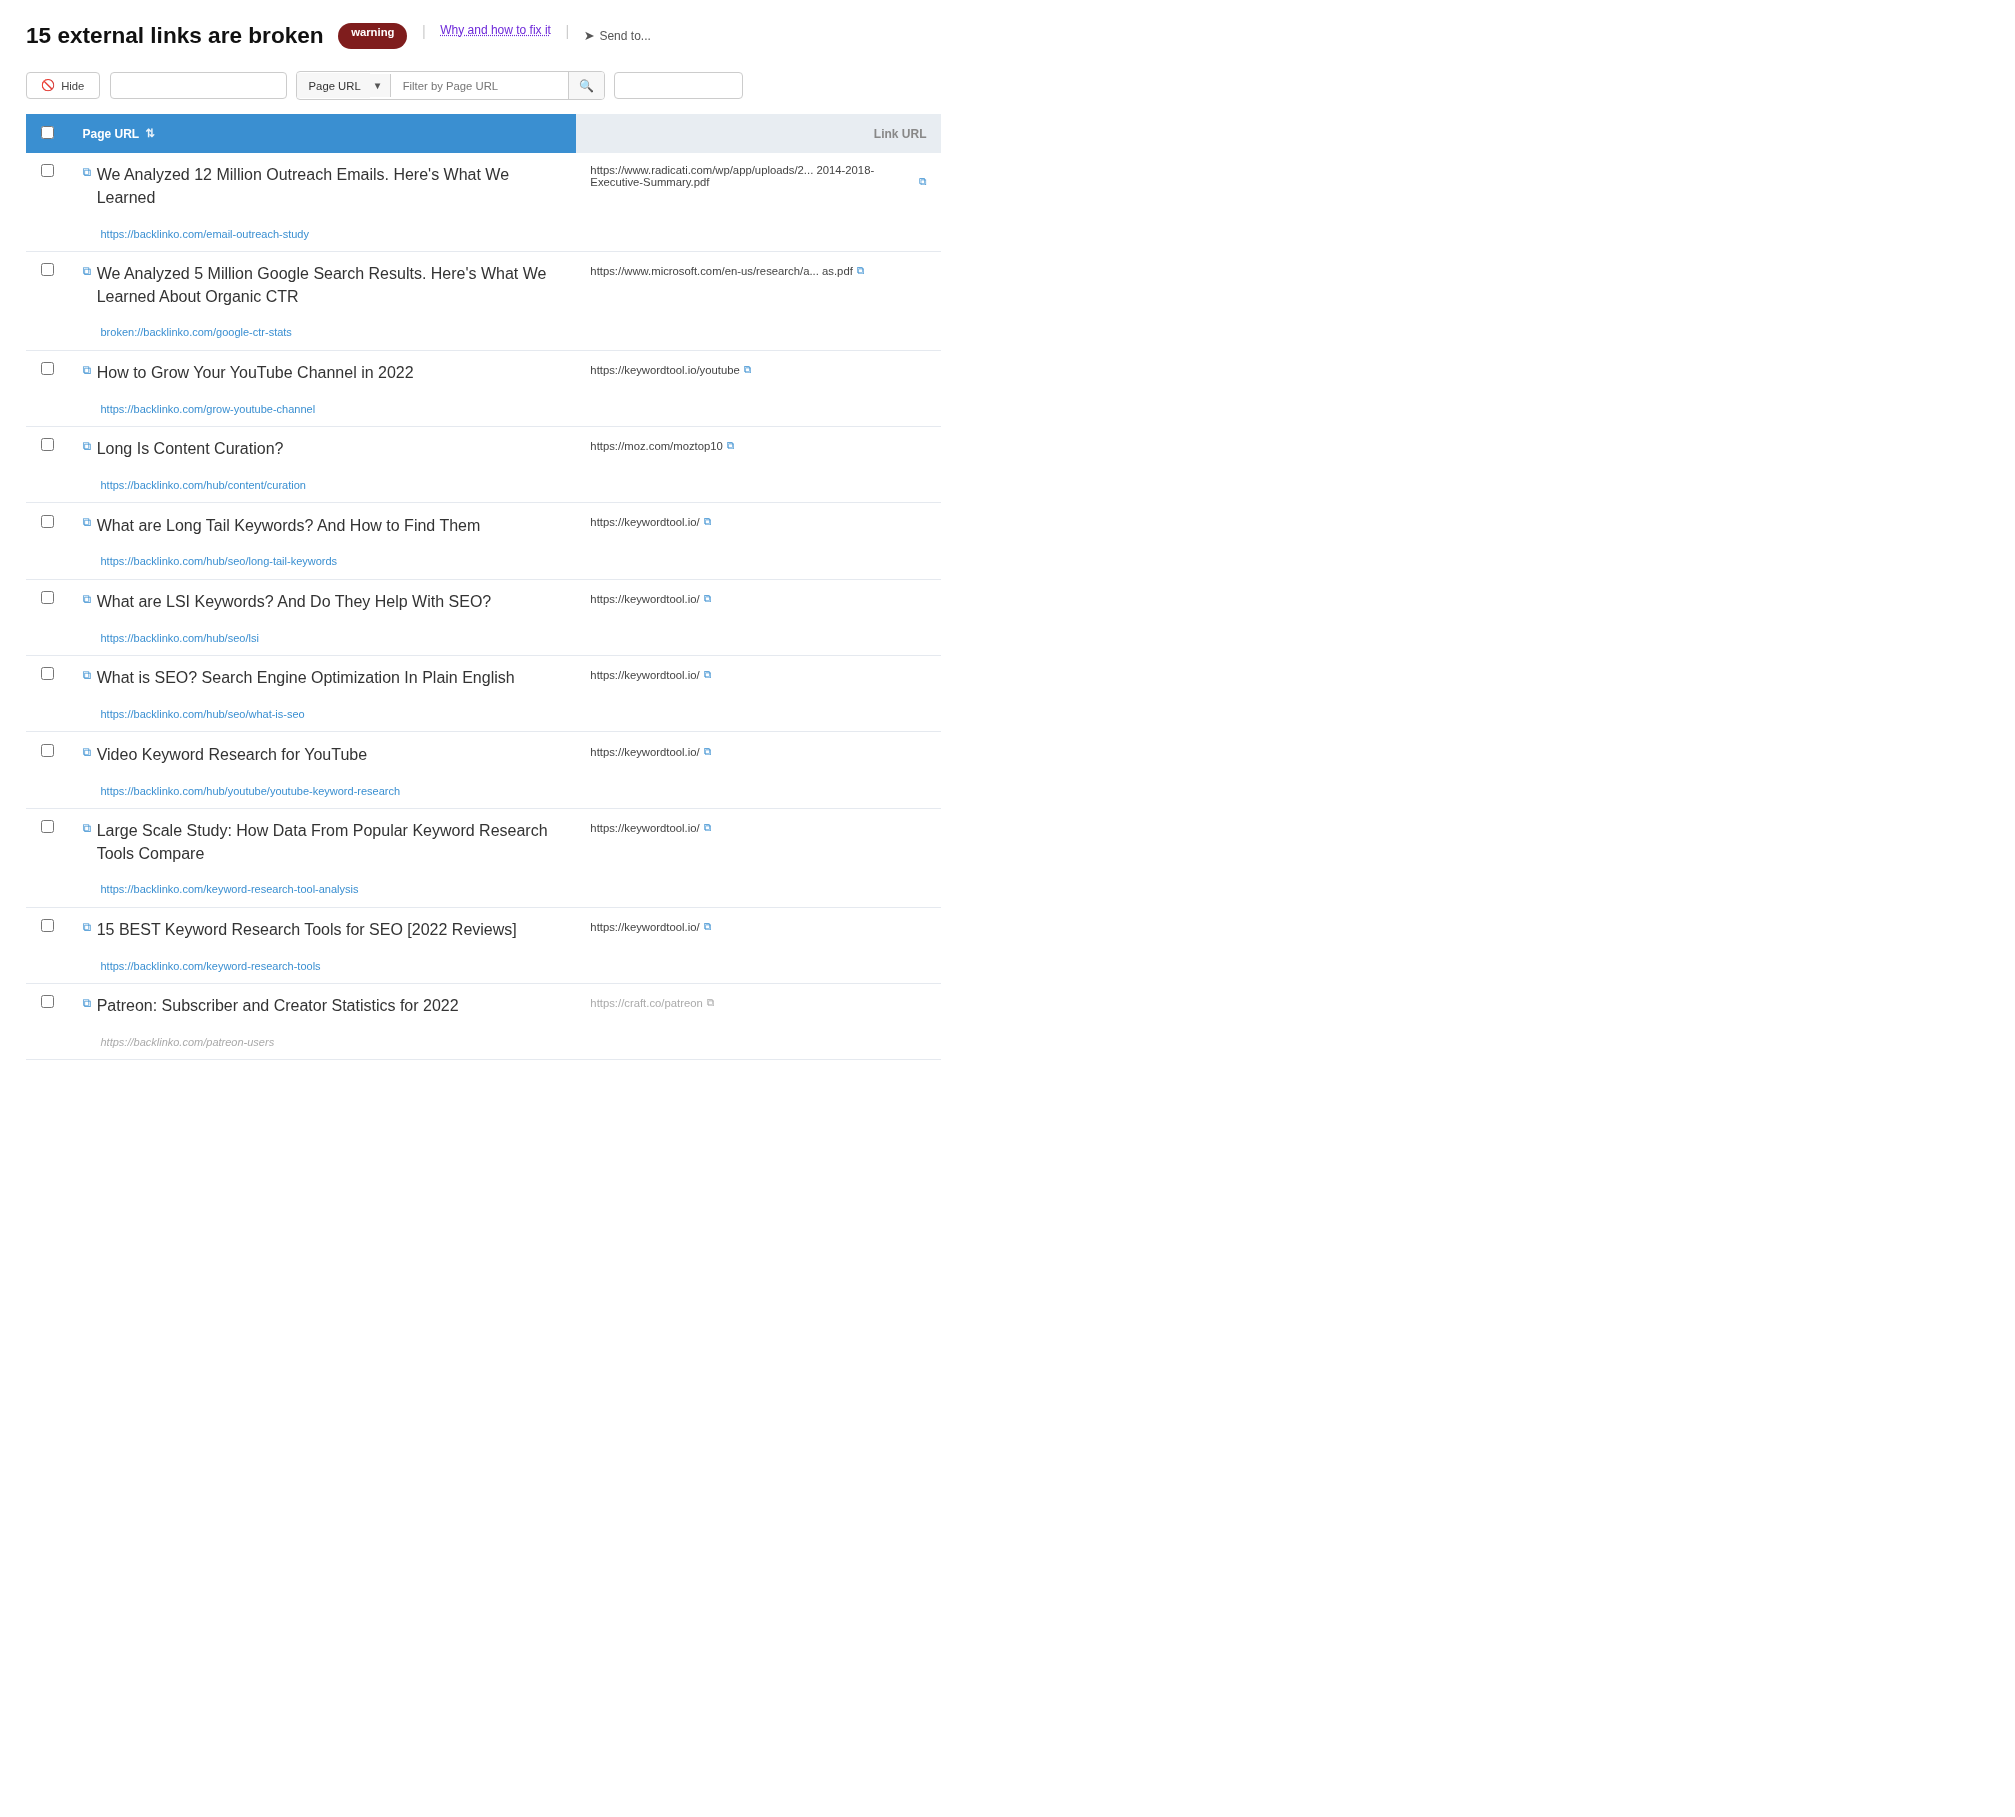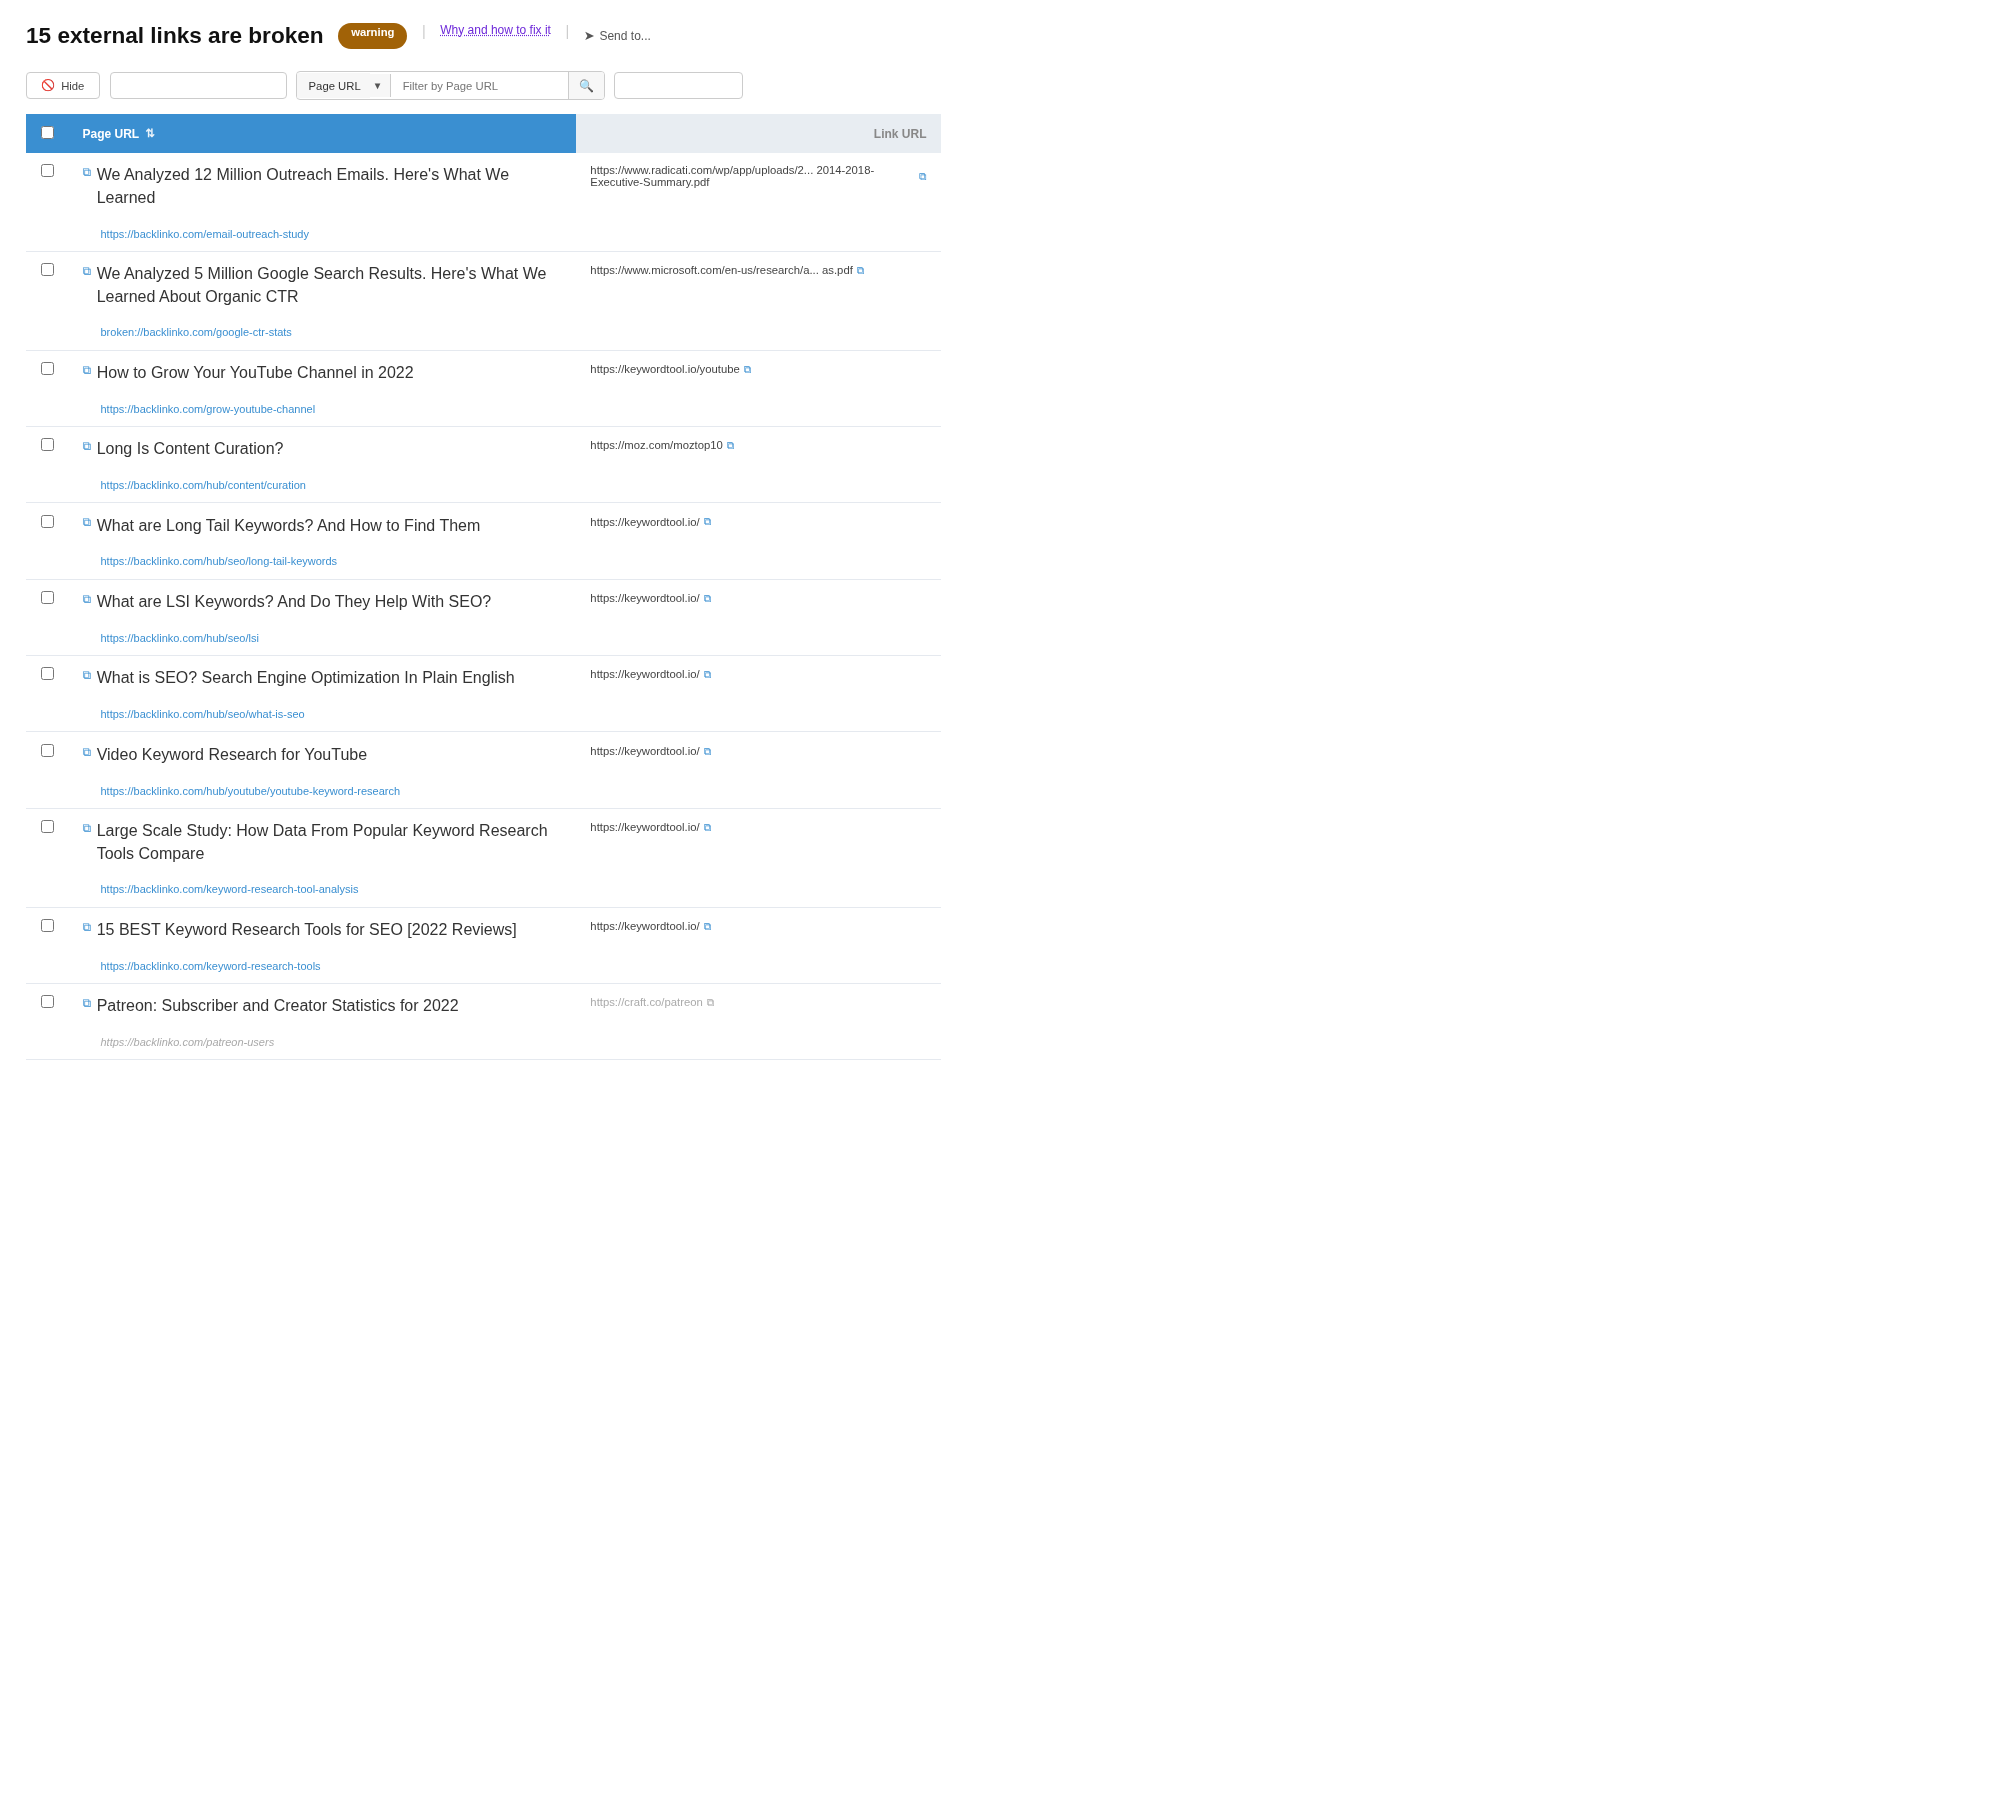--- a/index.html
+++ b/index.html
@@ -19,21 +19,21 @@
       gap: 14.5px;
       margin-bottom: 22.6px;
       flex-wrap: wrap;
     }
     .page-title {
       font-size: 22.6px;
       font-weight: 700;
       color: #111;
     }
     .warning-badge {
-      background: #a16207;
+      background: #7f1d1d;
       color: #fff;
       border-radius: 16px;
       padding: 3.2px 13px;
       font-size: 11.3px;
       font-weight: 600;
     }
     .header-divider {
       color: #ccc;
       font-size: 14.5px;
       font-weight: 300;
@@ -212,21 +212,21 @@
       padding-left: 18px;
       margin-top: 16px;
     }
     .link-url-cell {
       font-size: 11.3px;
       color: #444;
       vertical-align: top;
     }
     .link-url-text {
       display: flex;
-      align-items: center;
+      align-items: flex-end;
       gap: 4px;
     }
     .ext-icon {
       color: #3a8fd1;
       font-size: 10.5px;
       flex-shrink: 0;
       margin-top: 0.8px;
     }
     input[type="checkbox"] {
       width: 13px;

